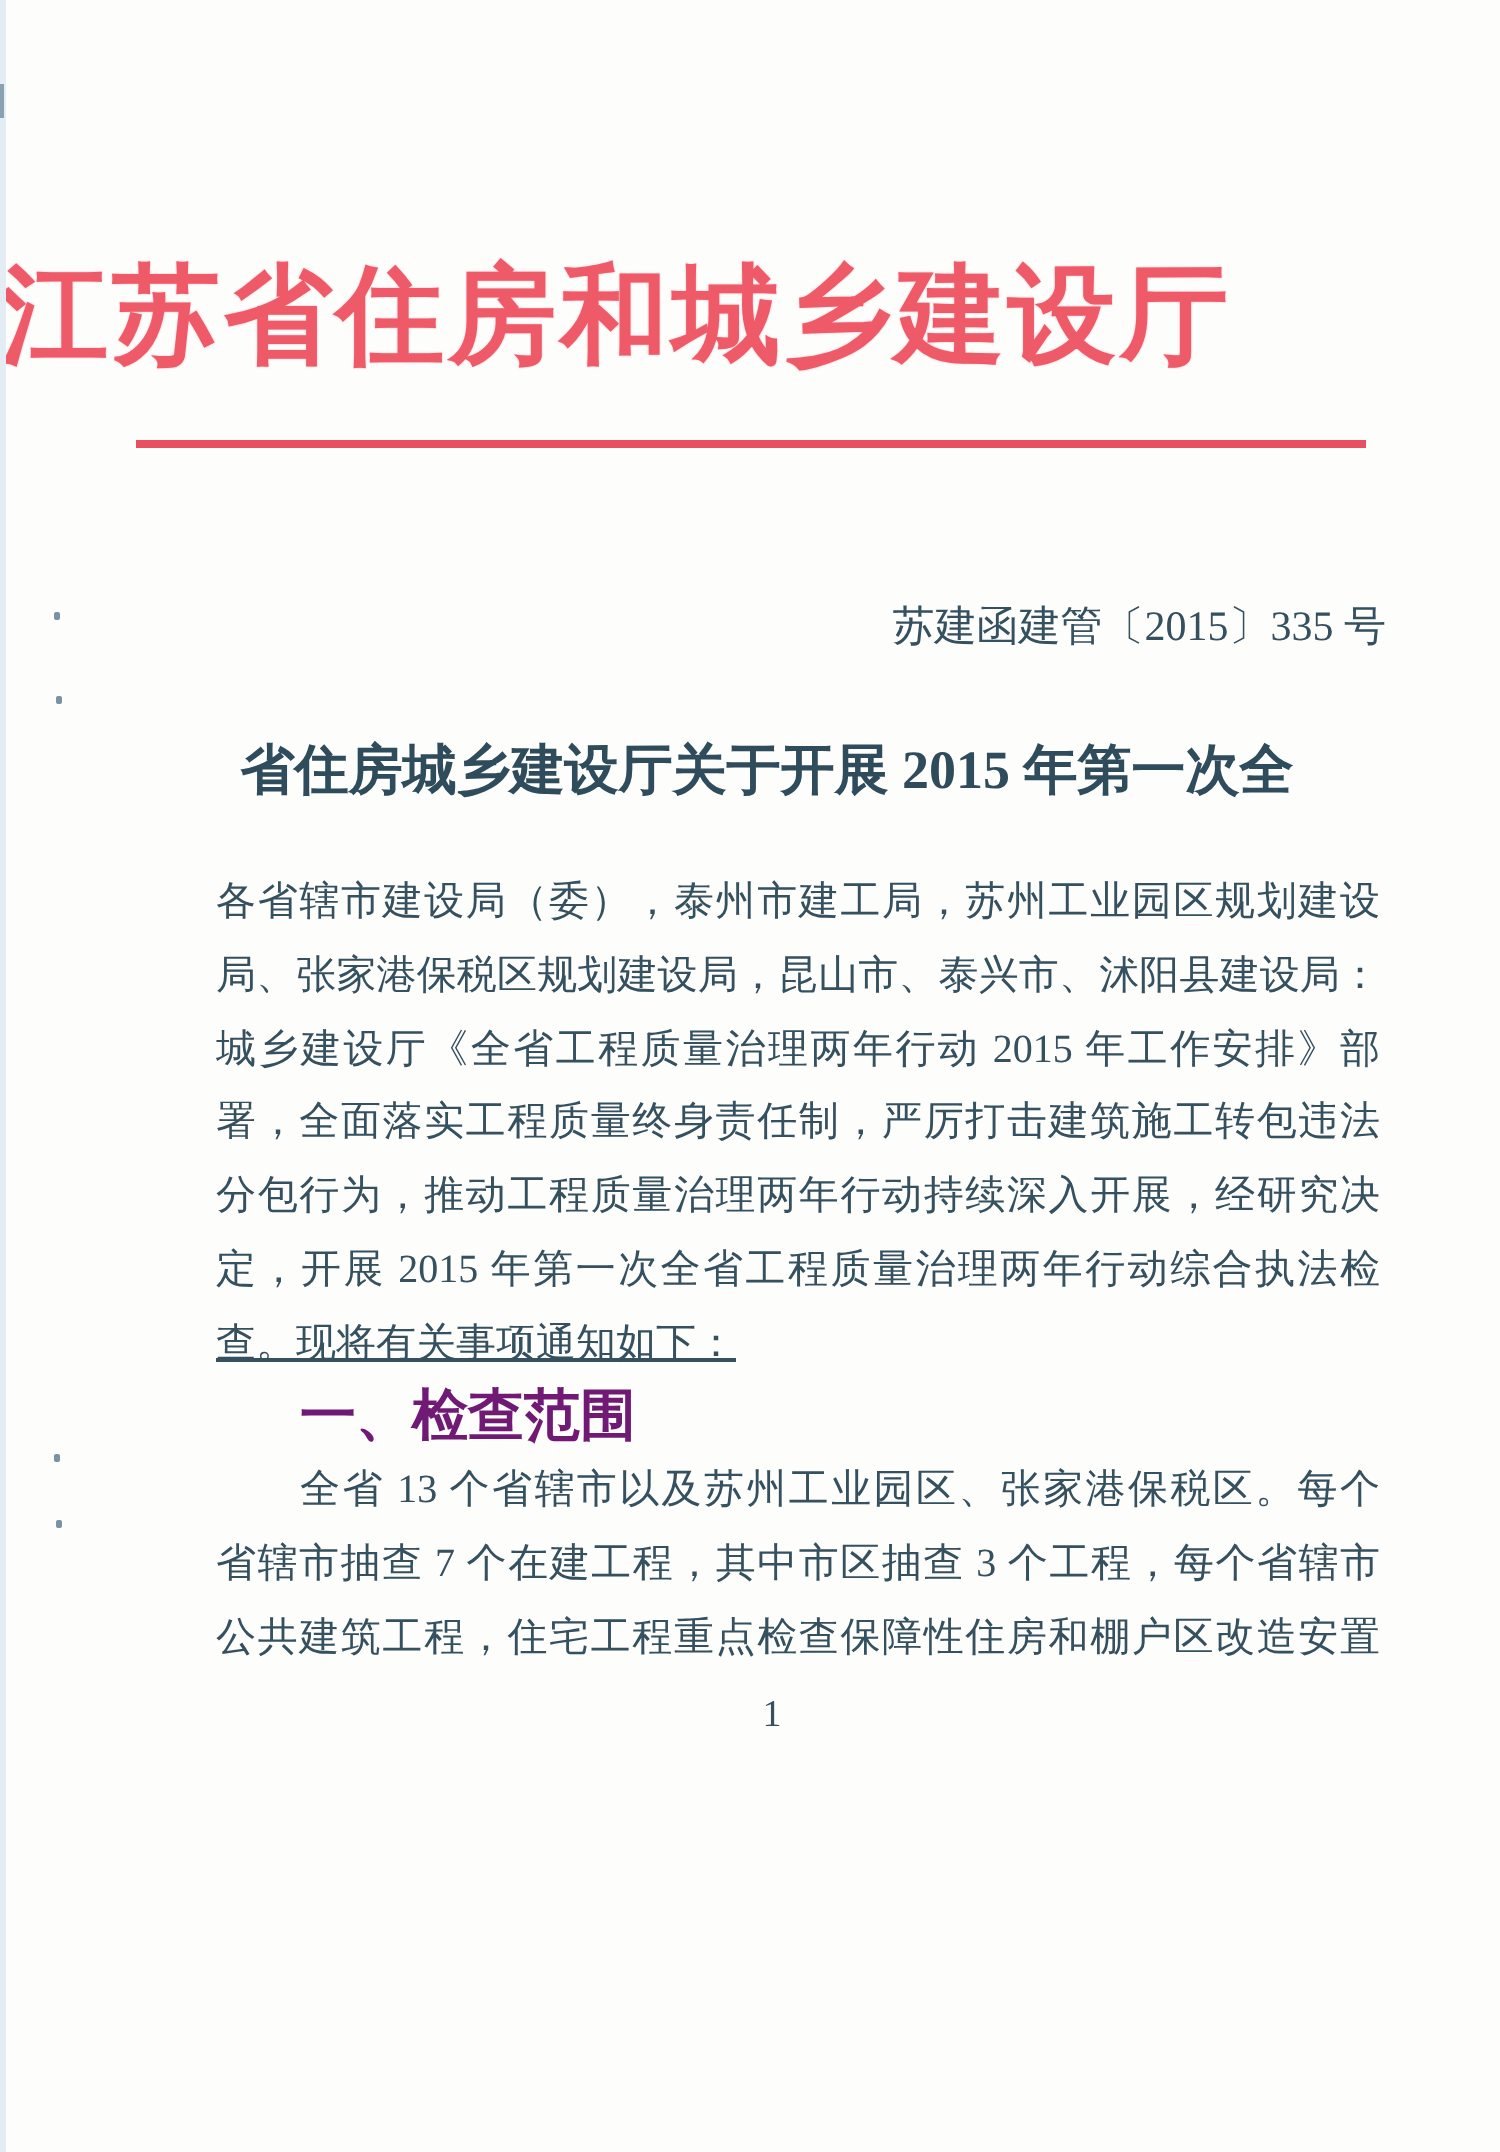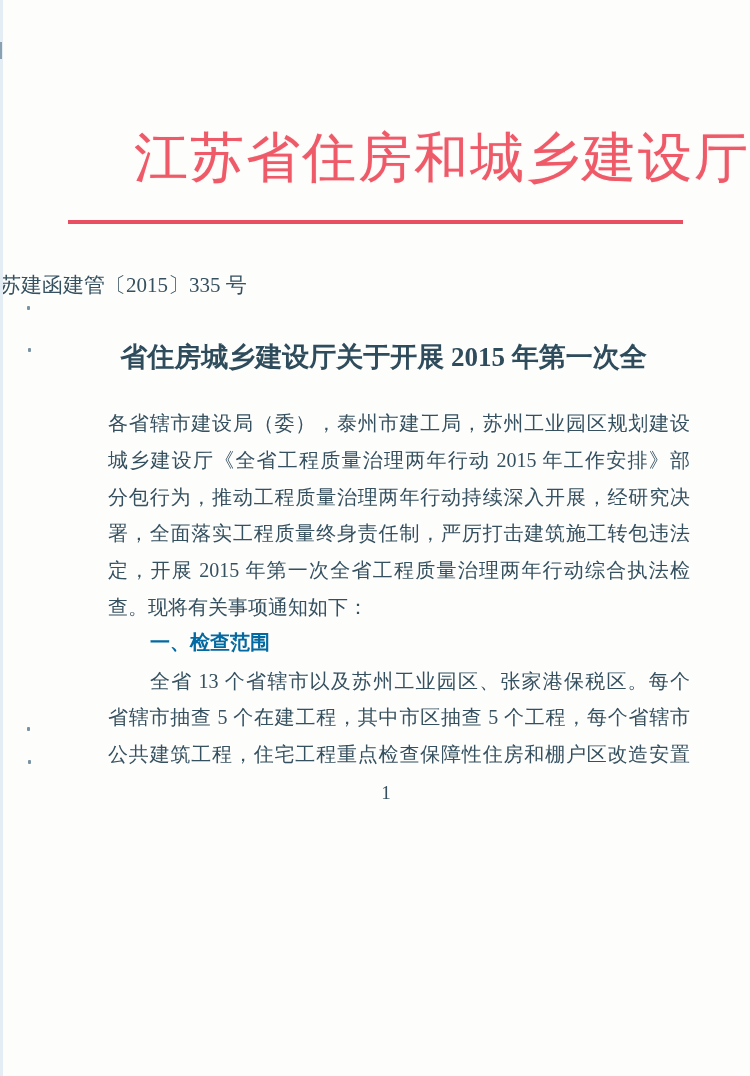--- a/index.html
+++ b/index.html
@@ -15,66 +15,65 @@
   .edge-shadow{position:absolute;left:0;top:0;width:3px;height:100%;background:#e3edf3;}
   .edge-tick{position:absolute;left:0;top:42px;width:2px;height:17px;background:#89a1b1;}
   .speck{position:absolute;width:3px;height:4px;background:#56788c;border-radius:1px;opacity:.8;}
   .speck.s1{left:27px;top:306px;}
   .speck.s2{left:28px;top:348px;}
   .speck.s3{left:27px;top:727px;}
   .speck.s4{left:28px;top:760px;}
 
   .letterhead{
     padding-top:126px;
-    text-align:right;
-    font-weight:normal;
+    text-align:left;
+    font-weight:bold;
     font-size:54px;
     line-height:64px;
     letter-spacing:2px;
     color:#ee5a68;
     text-shadow:0 0 1px rgba(238,90,104,.45);
-    margin-left:24px;
   }
   .red-rule{
     width:615px;height:4px;
     margin:30px auto 0 auto;
     background:#e84f60;
   }
   .ref-number{
-    margin-top:48px;
+    margin-top:76px;
     padding-right:57px;
-    text-align:left;
+    text-align:right;
     font-size:21px;
     line-height:26px;
   }
   .doc-title{
     margin:40px 0 0 17px;
     text-align:center;
     font-size:27px;
     font-weight:bold;
     line-height:39px;
     color:#2f4c5c;
   }
   .doc-body{
     margin-top:28px;
     padding-left:108px;
     padding-right:60px;
     font-size:20px;
     line-height:36.8px;
   }
   .ln{text-align:justify;text-align-last:justify;}
-  .ln.left{text-align:right;text-align-last:left;}
+  .ln.left{text-align:right;text-align-last:left;text-decoration:underline;}
   .ln.ind{text-indent:42px;}
   .section-heading{
-    font-family:Liberation Mono, monospace;
+    font-family:Liberation Serif, serif;
     font-weight:bold;
-    font-size:20px;
+    font-size:28px;
     line-height:36.8px;
     text-indent:42px;
-    color:#0369a1;
+    color:#701a75;
   }
   .page-number{
     margin-top:9px;
     padding-left:22px;
     text-align:center;
     font-size:19px;
     line-height:22px;
   }
 </style>
 </head>
@@ -94,29 +93,30 @@
   <div class="red-rule"></div>
 
   <div class="ref-number">苏建函建管〔2015〕335 号</div>
 
   <div class="doc-title">
     <div>省住房城乡建设厅关于开展 2015 年第一次全</div>
   </div>
 
   <div class="doc-body">
     <div class="ln">各省辖市建设局（委），泰州市建工局，苏州工业园区规划建设</div>
+    <div class="ln">局、张家港保税区规划建设局，昆山市、泰兴市、沭阳县建设局：</div>
 
     <div class="ln">城乡建设厅《全省工程质量治理两年行动 2015 年工作安排》部</div>
+    <div class="ln">署，全面落实工程质量终身责任制，严厉打击建筑施工转包违法</div>
     <div class="ln">分包行为，推动工程质量治理两年行动持续深入开展，经研究决</div>
-    <div class="ln">署，全面落实工程质量终身责任制，严厉打击建筑施工转包违法</div>
     <div class="ln">定，开展 2015 年第一次全省工程质量治理两年行动综合执法检</div>
     <div class="ln left">查。现将有关事项通知如下：</div>
 
     <div class="section-heading">一、检查范围</div>
 
     <div class="ln ind">全省 13 个省辖市以及苏州工业园区、张家港保税区。每个</div>
-    <div class="ln">省辖市抽查 5 个在建工程，其中市区抽查 5 个工程，每个省辖市</div>
+    <div class="ln">省辖市抽查 7 个在建工程，其中市区抽查 3 个工程，每个省辖市</div>
     <div class="ln">公共建筑工程，住宅工程重点检查保障性住房和棚户区改造安置</div>
   </div>
 
   <div class="page-number">1</div>
 
 </div>
 
 </body></html>

